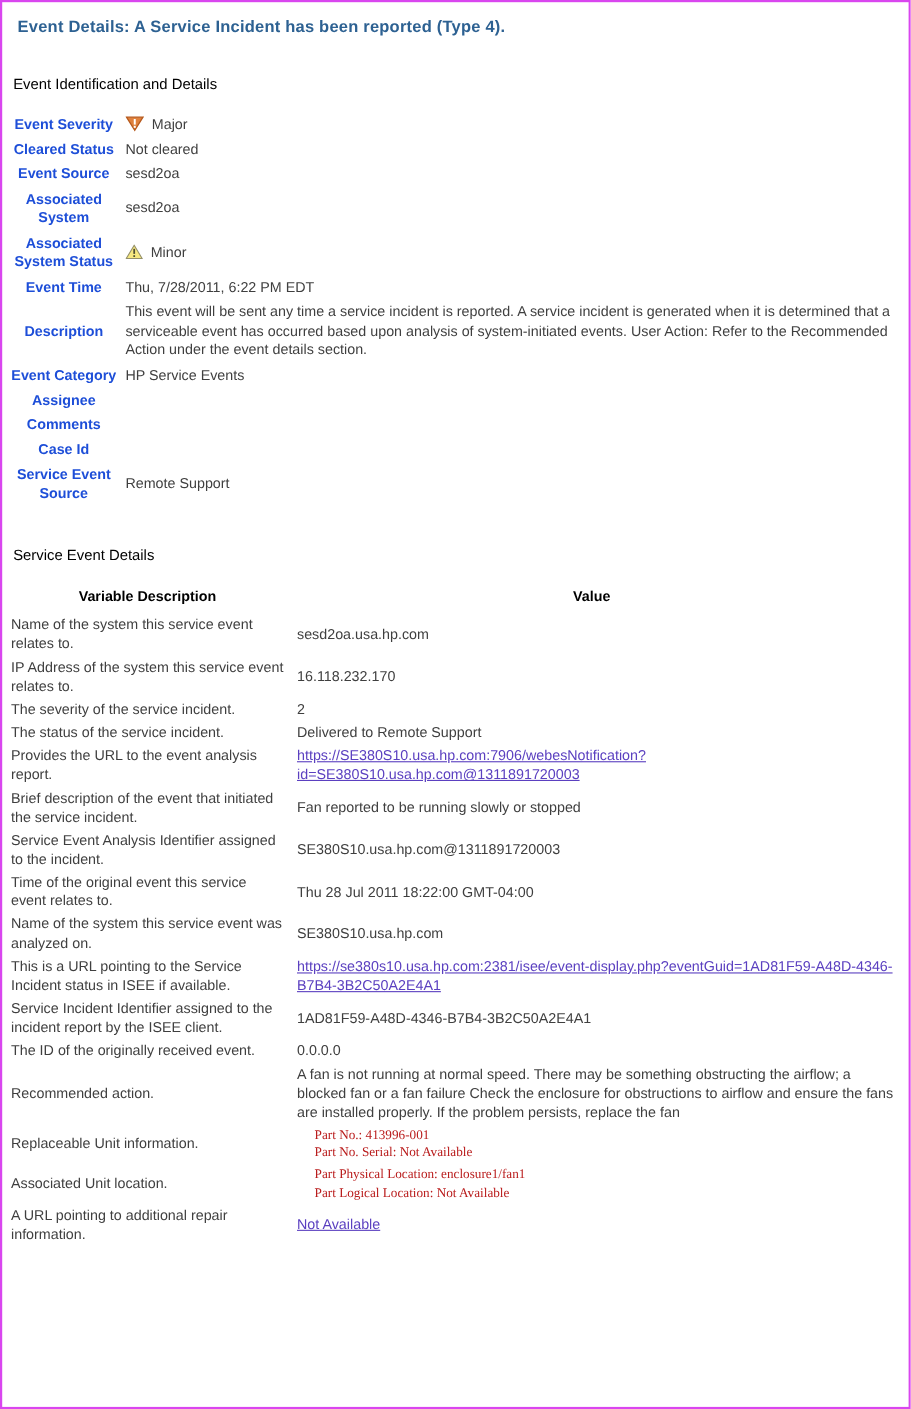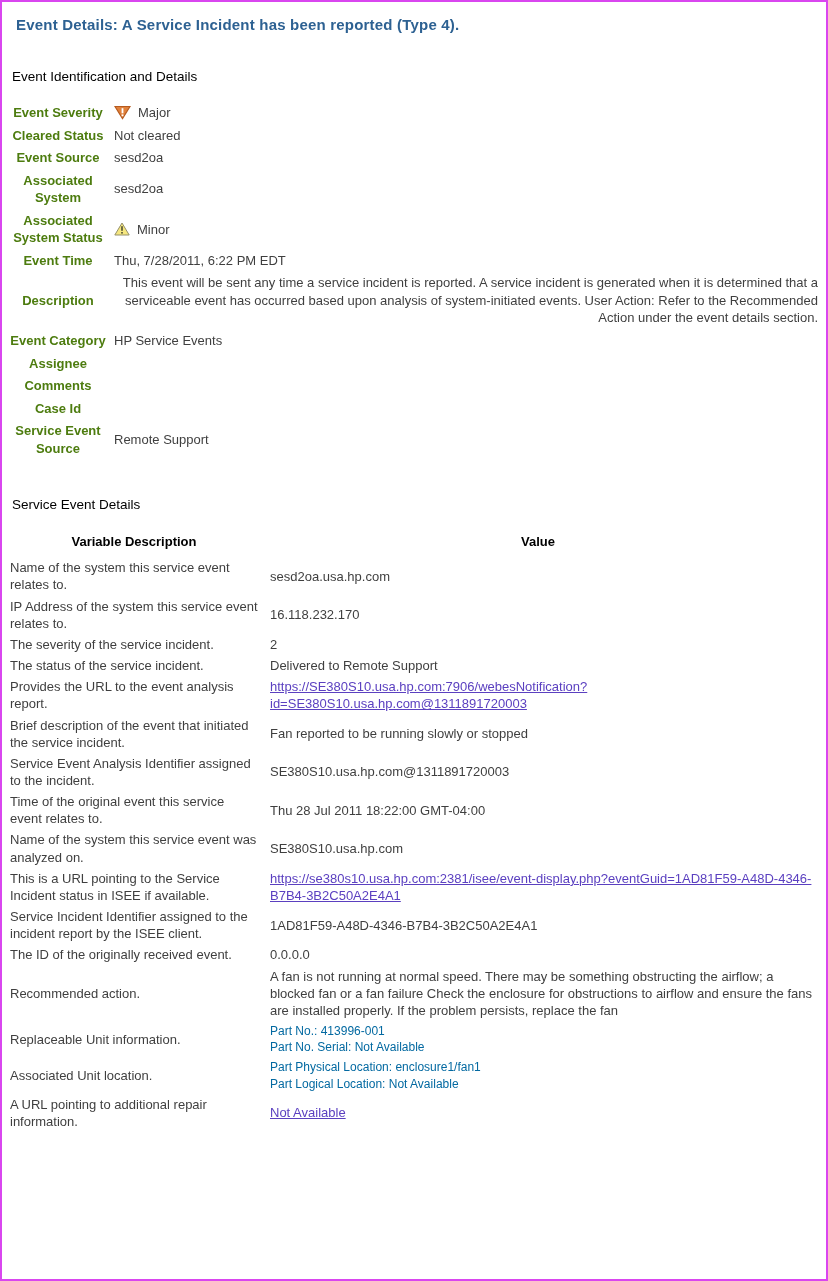--- a/index.html
+++ b/index.html
@@ -21,29 +21,29 @@
   .sect{
     font-size:13.5px;font-weight:normal;color:#000;margin:0 0 0 2px;
   }
   .sect.ident{margin-top:36px;}
   .sect.details{margin-top:40px;}
   
   .ident-table{margin-top:20px;}
   .irow{display:flex;align-items:center;margin-bottom:5px;}
   .ilabel{
     flex:none;width:96px;text-align:center;
-    font-size:13px;font-weight:bold;color:#4d7c0f;line-height:1.35;
+    font-size:13px;font-weight:bold;color:#1d4ed8;line-height:1.35;
   }
   .ivalue{
     flex:1;min-width:0;margin-left:8px;
     font-size:13px;line-height:1.35;
     display:flex;align-items:center;gap:7px;
     min-height:17px;
   }
-  .ivalue .vtext{overflow-wrap:break-word;min-width:0;text-align:right;}
+  .ivalue .vtext{overflow-wrap:break-word;min-width:0;}
   .sev-icon{flex:none;display:block;}
   
   .dt-header{display:flex;margin:22px 0 10px 0;}
   .dth{font-size:13px;font-weight:bold;color:#000;text-align:center;}
   .dth.c1{flex:none;width:248px;}
   .dth.c2{flex:1;}
   .drow{display:flex;align-items:center;margin-bottom:4px;}
   .ddesc{
     flex:none;width:248px;
     font-size:13px;line-height:1.32;color:#3f3f3f;
@@ -52,22 +52,22 @@
     flex:1;min-width:0;margin-left:12px;
     font-size:13px;line-height:1.32;color:#3f3f3f;
     overflow-wrap:break-word;word-wrap:break-word;
     min-height:17px;
   }
   a.lnk{
     color:#5b40c0;text-decoration:underline;
     overflow-wrap:break-word;word-wrap:break-word;
   }
   .mono{
-    font-family:Liberation Sans, sans-serif;
-    font-size:12px;line-height:1.35;color:#0369a1;white-space:pre;
+    font-family:Liberation Serif, serif;
+    font-size:12px;line-height:1.35;color:#b91c1c;white-space:pre;margin-left:16px;
   }
 </style>
 </head>
 <body>
 
 <div class="page">
   <div class="title">Event Details: A Service Incident has been reported (Type 4).</div>
 
   <div class="sect ident">Event Identification and Details</div>
   <div class="ident-table" id="ident-rows">

